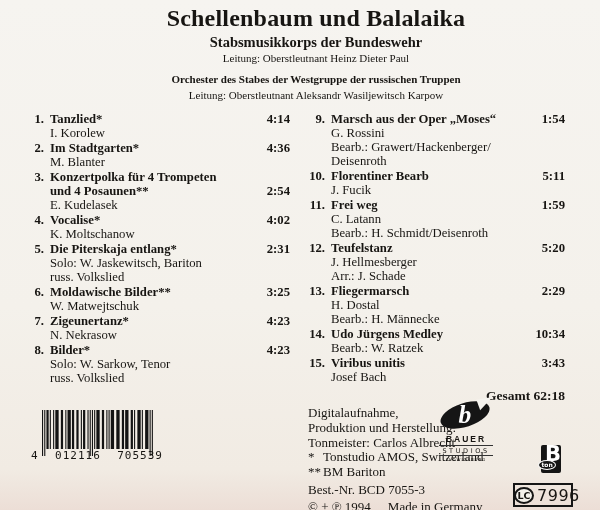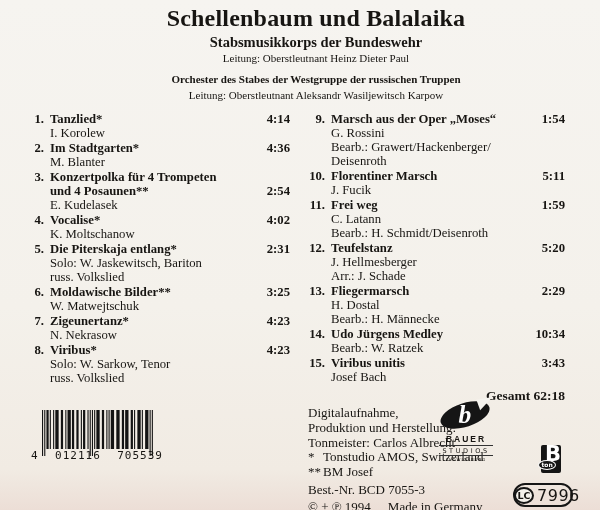--- a/index.html
+++ b/index.html
@@ -42,21 +42,21 @@
   .bauer{position:absolute;left:437px;top:397px;width:58px;text-align:center;}
   .bauer-t1{font-family:Liberation Sans, sans-serif;font-weight:bold;font-size:8.5px;letter-spacing:2px;margin-top:-1px;}
   .bauer-t2{font-family:"DejaVu Sans",sans-serif;font-size:6.5px;letter-spacing:2.6px;border-top:.5px solid #333;border-bottom:.5px solid #333;padding:.5px 0;margin:1px 2px;}
   .bauer-t3{font-family:"DejaVu Sans",sans-serif;font-size:4px;letter-spacing:.9px;margin-top:1px;}
   
   .bton{position:absolute;left:541px;top:445px;width:20px;height:28px;background:#151515;border-radius:2px;}
   .bton-b{position:absolute;right:0px;top:-3px;color:#fff;font-family:"DejaVu Sans",sans-serif;font-weight:bold;font-size:21px;}
   .bton-oval{position:absolute;left:-3px;bottom:3px;background:#151515;color:#fff;border:1px solid #fff;
     border-radius:50%;font-family:"DejaVu Sans",sans-serif;font-weight:bold;font-size:6px;padding:1px 2.5px;line-height:6px;}
   
-  .lc{position:absolute;left:513px;top:483px;width:56px;height:20px;border:2px solid #151515;border-radius:12px;
+  .lc{position:absolute;left:513px;top:483px;width:56px;height:20px;border:2px solid #151515;border-radius:0;
     display:flex;align-items:center;}
   .lc-inner{border:2.5px solid #151515;border-radius:50%;font-family:"DejaVu Sans",sans-serif;font-weight:bold;
     font-size:9.5px;line-height:11px;padding:1px 1.5px;margin-left:-1px;background:#f4f1eb;}
   .lc-num{font-family:"DejaVu Sans",sans-serif;font-size:16px;margin-left:3px;letter-spacing:.5px;}
 </style>
 </head>
 <body>
 
 <div class="cover">
 
@@ -123,21 +123,21 @@
         <span class="num">7.</span>
         <div class="mid">
           <div class="title">Zigeunertanz*</div>
           <div class="credit">N. Nekrasow</div>
         </div>
         <span class="time" style="padding-top: 0px;">4:23</span>
       </div>
       <div class="track-row">
         <span class="num">8.</span>
         <div class="mid">
-          <div class="title">Viribus*</div>
+          <div class="title">Bilder*</div>
           <div class="credit">Solo: W. Sarkow, Tenor</div>
           <div class="credit">russ. Volkslied</div>
         </div>
         <span class="time" style="padding-top: 0px;">4:23</span>
       </div>
     </div>
 
   <div class="col col-right">
     <div id="tracks-right">
         <div class="track-row">
@@ -146,21 +146,21 @@
             <div class="title">Marsch aus der Oper „Moses“</div>
             <div class="credit">G. Rossini</div>
             <div class="credit">Bearb.: Grawert/Hackenberger/</div>
             <div class="credit">Deisenroth</div>
           </div>
           <span class="time" style="padding-top: 0px;">1:54</span>
         </div>
         <div class="track-row">
           <span class="num">10.</span>
           <div class="mid">
-            <div class="title">Florentiner Marsch</div>
+            <div class="title">Florentiner Bearb</div>
             <div class="credit">J. Fucik</div>
           </div>
           <span class="time" style="padding-top: 0px;">5:11</span>
         </div>
         <div class="track-row">
           <span class="num">11.</span>
           <div class="mid">
             <div class="title">Frei weg</div>
             <div class="credit">C. Latann</div>
             <div class="credit">Bearb.: H. Schmidt/Deisenroth</div>
@@ -248,21 +248,21 @@
   </div>
 
   <div class="prod">
     <div>Digitalaufnahme,</div>
     <div>Produktion und Herstellung:</div>
     <div>Tonmeister: Carlos Albrecht</div>
     <div class="fn">
       <span class="sym">*</span><span>Tonstudio AMOS, Switzerland</span>
     </div>
     <div class="fn">
-      <span class="sym">**</span><span>BM Josef</span>
+      <span class="sym">**</span><span>BM Bariton</span>
     </div>
     <div class="bestnr">Best.-Nr. BCD 7055-3</div>
     <div class="copyline">
       <span>© + ℗ 1994</span><span class="made">Made in Germany</span>
     </div>
   </div>
 
   <div class="bauer">
     <svg viewBox="0 0 60 36" width="58" height="34">
       <ellipse cx="29" cy="19" rx="27" ry="12.5" fill="#151515" transform="rotate(-18 29 19)"></ellipse>

